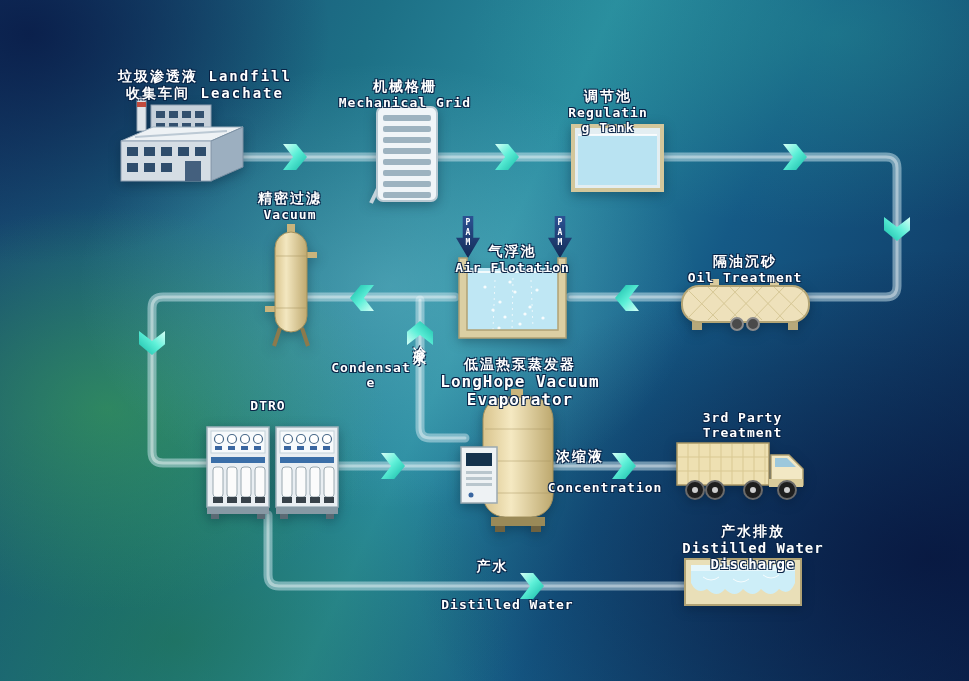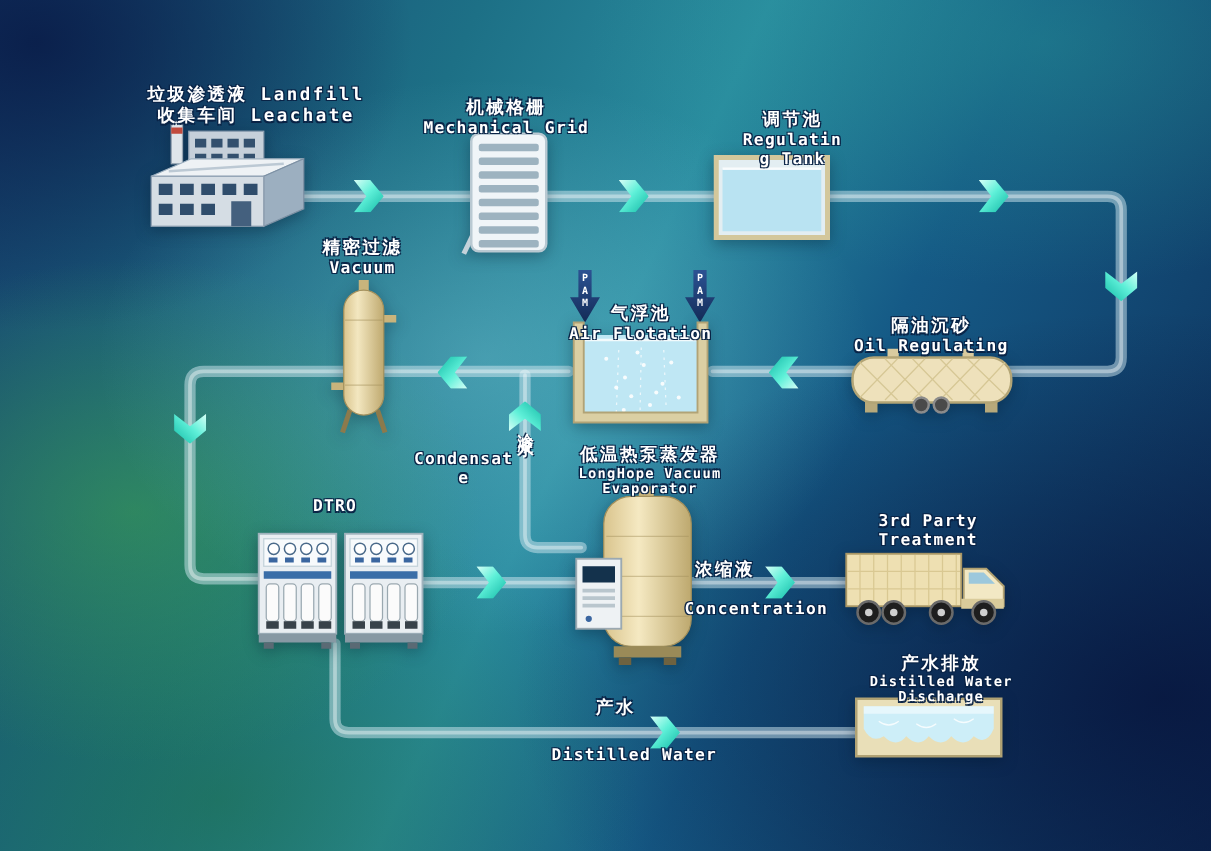--- a/index.html
+++ b/index.html
@@ -14,22 +14,22 @@
       radial-gradient(430px 330px at 3% 5%, rgba(8,24,68,0.82), transparent 70%),
       linear-gradient(115deg,#16406e 0%,#1d7086 30%,#2a8ca0 48%,#155a86 65%,#0d2c56 100%);
   }
   .pipes{position:absolute;left:0;top:0;}
   .node{position:absolute;filter:drop-shadow(0 3px 6px rgba(0,20,40,.35));}
   .lbl{position:absolute;color:#fff;text-align:center;font-weight:bold;line-height:1.18;
     text-shadow:1px 1px 0 rgba(10,35,70,.95),-1px 1px 0 rgba(10,35,70,.95),
                 1px -1px 0 rgba(10,35,70,.95),-1px -1px 0 rgba(10,35,70,.95);}
   .zh{font-size:14px;letter-spacing:2px;}
   .en{font-size:13px;letter-spacing:1px;}
-  .en-sm{font-size:11px;letter-spacing:1px;}
-  .en-md{font-size:11px;letter-spacing:1px;}
+  .en-sm{font-size:16px;letter-spacing:1px;}
+  .en-md{font-size:14px;letter-spacing:1px;}
   .wrap{word-break:break-all;}
   .vtext{position:absolute;color:#fff;font-weight:bold;font-size:13px;
     writing-mode:vertical-rl;text-orientation:upright;letter-spacing:3px;
     text-shadow:1px 1px 0 rgba(10,35,70,.95),-1px -1px 0 rgba(10,35,70,.95);}
   .chev{position:absolute;width:24px;height:26px;
     background:linear-gradient(135deg,#d8fff7 0%,#5ef0d8 45%,#12b9a6 100%);
     clip-path:polygon(0 0,55% 0,100% 50%,55% 100%,0 100%,42% 50%);
     filter:drop-shadow(0 1px 2px rgba(0,40,60,.55));}
   .chev.left{transform:rotate(180deg);}
   .chev.down{transform:rotate(90deg);}
@@ -317,28 +317,28 @@
   <div class="lbl" style="left:330px;top:78px;width:150px;">
     <div class="zh">机械格栅</div>
     <div class="en">Mechanical Grid</div>
   </div>
 
   <div class="lbl" style="left:110px;top:68px;width:190px;">
     <div class="zh">垃圾渗透液 Landfill</div>
     <div class="zh">收集车间  Leachate</div>
   </div>
 
-  <div class="lbl" style="left:591px;top:88px;width:86px;">
+  <div class="lbl" style="left:565px;top:88px;width:86px;">
     <div class="zh">调节池</div>
     <div class="en wrap">Regulating Tank</div>
   </div>
 
   <div class="lbl" style="left:670px;top:253px;width:150px;">
     <div class="zh">隔油沉砂</div>
-    <div class="en">Oil Regulating</div>
+    <div class="en">Oil Treatment</div>
   </div>
 
   <div class="lbl" style="left:450px;top:243px;width:125px;">
     <div class="zh">气浮池</div>
     <div class="en">Air Flotation</div>
   </div>
 
   <div class="lbl" style="left:245px;top:190px;width:90px;">
     <div class="zh">精密过滤</div>
     <div class="en">Vacuum</div>

